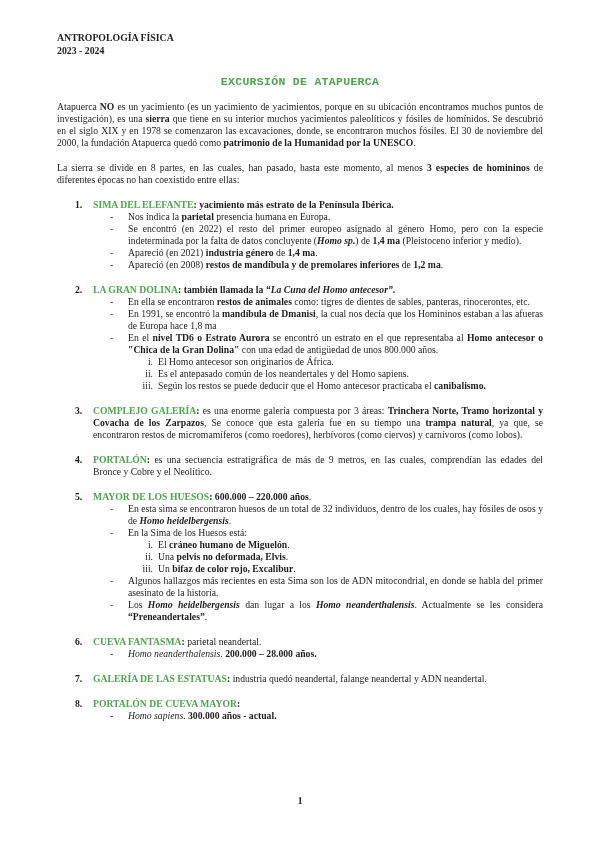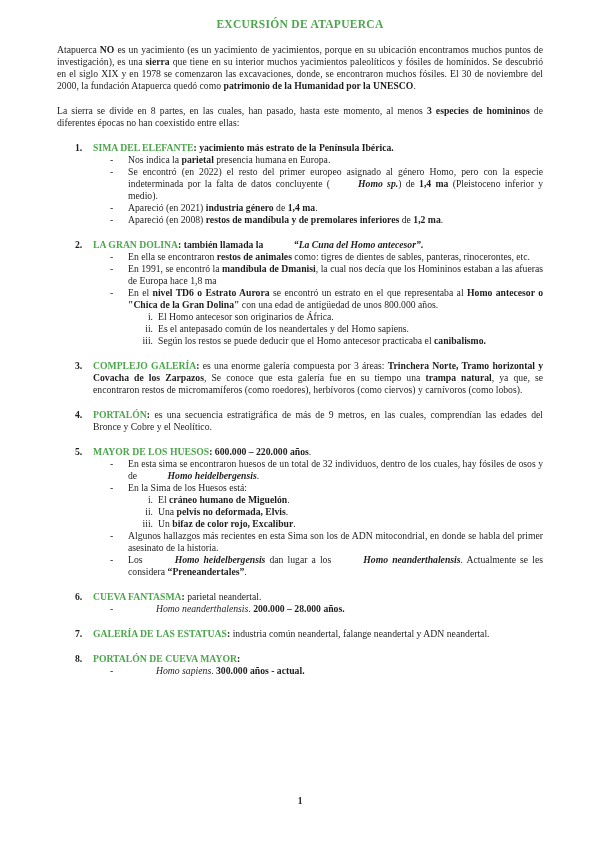--- a/index.html
+++ b/index.html
@@ -10,47 +10,51 @@
     font-family:"Liberation Serif", serif;
     position:relative; overflow:hidden;
   }
   .course-header {
     padding:31px 57px 0 57px;
     font-weight:bold; font-size:9.8px; line-height:13px;
   }
   .doc-title {
     text-align:center; color:var(--green,#4CA64C);
     font-size:11.5px; line-height:15px; font-weight:bold;
-    margin-top:17px; letter-spacing:0.3px;
+    margin-top:17px; letter-spacing:0.3px;font-family:Liberation Mono, monospace;
   }
   .doc-body {
     margin:12px 57px 0 57px;
     font-size:9.7px; line-height:12px;
   }
   .justify { text-align:justify; }
   .para { margin-bottom:13px; }
   .item { margin-bottom:13px; }
   .item-head { position:relative; padding-left:36px; }
   .item-num { position:absolute; left:18px; top:0; font-weight:bold; }
   .bullet { position:relative; padding-left:71px; }
   .dash { position:absolute; left:53px; top:0; }
   .sub { position:relative; padding-left:101px; }
   .sub-label { position:absolute; left:75px; top:0; width:21px; text-align:right; }
   .b { font-weight:bold; }
-  .i { font-style:italic;padding-left:28px; }
+  .i { font-style:italic; }
   .g { color:var(--green,#4CA64C); }
   .page-footer {
     position:absolute; bottom:40px; left:0; width:100%;
     text-align:center; font-size:9.5px; line-height:13px; font-weight:bold;
   }
 </style>
 </head>
 <body style="--green: #4CA64C; --ink: #1e1e1e;">
 
 <div class="page">
+  <header class="course-header">
+    <div>ANTROPOLOGÍA FÍSICA</div>
+    <div>2023 - 2024</div>
+  </header>
 
   <h1 class="doc-title">EXCURSIÓN DE ATAPUERCA</h1>
 
   <main class="doc-body" id="doc-body">
       <p class="para justify"><span>Atapuerca </span><span class="b ">NO</span><span> es un yacimiento (es un yacimiento de yacimientos, porque en su ubicación encontramos muchos puntos de investigación), es una </span><span class="b ">sierra</span><span> que tiene en su interior muchos yacimientos paleolíticos y fósiles de homínidos. Se descubrió en el siglo XIX y en 1978 se comenzaron las excavaciones, donde, se encontraron muchos fósiles. El 30 de noviembre del 2000, la fundación Atapuerca quedó como </span><span class="b ">patrimonio de la Humanidad por la UNESCO</span><span>.</span></p>
       <p class="para justify"><span>La sierra se divide en 8 partes, en las cuales, han pasado, hasta este momento, al menos </span><span class="b ">3 especies de homininos</span><span> de diferentes épocas no han coexistido entre ellas:</span></p>
       <section class="item">
         <div class="item-head justify"><span class="item-num">1.</span><span class="b g">SIMA DEL ELEFANTE</span><span class="b ">: </span><span class="b ">yacimiento más estrato de la Península Ibérica.</span></div>
         <div class="bullet justify"><span class="dash">-</span><span>Nos indica la </span><span class="b ">parietal</span><span> presencia humana en Europa.</span></div>
         <div class="bullet justify"><span class="dash">-</span><span>Se encontró (en 2022) el resto del primer europeo asignado al género Homo, pero con la especie indeterminada por la falta de datos concluyente (</span><span class="b i ">Homo sp.</span><span>) de </span><span class="b ">1,4 ma</span><span> (Pleistoceno inferior y medio).</span></div>
@@ -80,21 +84,21 @@
         <div class="sub justify"><span class="sub-label">ii.</span><span>Una </span><span class="b ">pelvis no deformada, Elvis</span><span>.</span></div>
         <div class="sub justify"><span class="sub-label">iii.</span><span>Un </span><span class="b ">bifaz de color rojo, Excalibur</span><span>.</span></div>
         <div class="bullet justify"><span class="dash">-</span><span>Algunos hallazgos más recientes en esta Sima son los de ADN mitocondrial, en donde se habla del primer asesinato de la historia.</span></div>
         <div class="bullet justify"><span class="dash">-</span><span>Los </span><span class="b i ">Homo heidelbergensis</span><span> dan lugar a los </span><span class="b i ">Homo neanderthalensis</span><span>. Actualmente se les considera </span><span class="b ">“Preneandertales”</span><span>.</span></div>
       </section>
       <section class="item">
         <div class="item-head justify"><span class="item-num">6.</span><span class="b g">CUEVA FANTASMA</span><span class="b ">: </span><span>parietal neandertal.</span></div>
         <div class="bullet justify"><span class="dash">-</span><span class="i ">Homo neanderthalensis</span><span>. </span><span class="b ">200.000 – 28.000 años.</span></div>
       </section>
       <section class="item">
-        <div class="item-head justify"><span class="item-num">7.</span><span class="b g">GALERÍA DE LAS ESTATUAS</span><span class="b ">: </span><span>industria común neandertal, falange neandertal y ADN neandertal.</span></div>
+        <div class="item-head justify"><span class="item-num">7.</span><span class="b g">GALERÍA DE LAS ESTATUAS</span><span class="b ">: </span><span>industria quedó neandertal, falange neandertal y ADN neandertal.</span></div>
       </section>
       <section class="item">
         <div class="item-head justify"><span class="item-num">8.</span><span class="b g">PORTALÓN DE CUEVA MAYOR</span><span class="b ">:</span></div>
         <div class="bullet justify"><span class="dash">-</span><span class="i ">Homo sapiens</span><span>. </span><span class="b ">300.000 años - actual.</span></div>
       </section>
     </main>
 
   <footer class="page-footer">
     <span>1</span>
   </footer>

